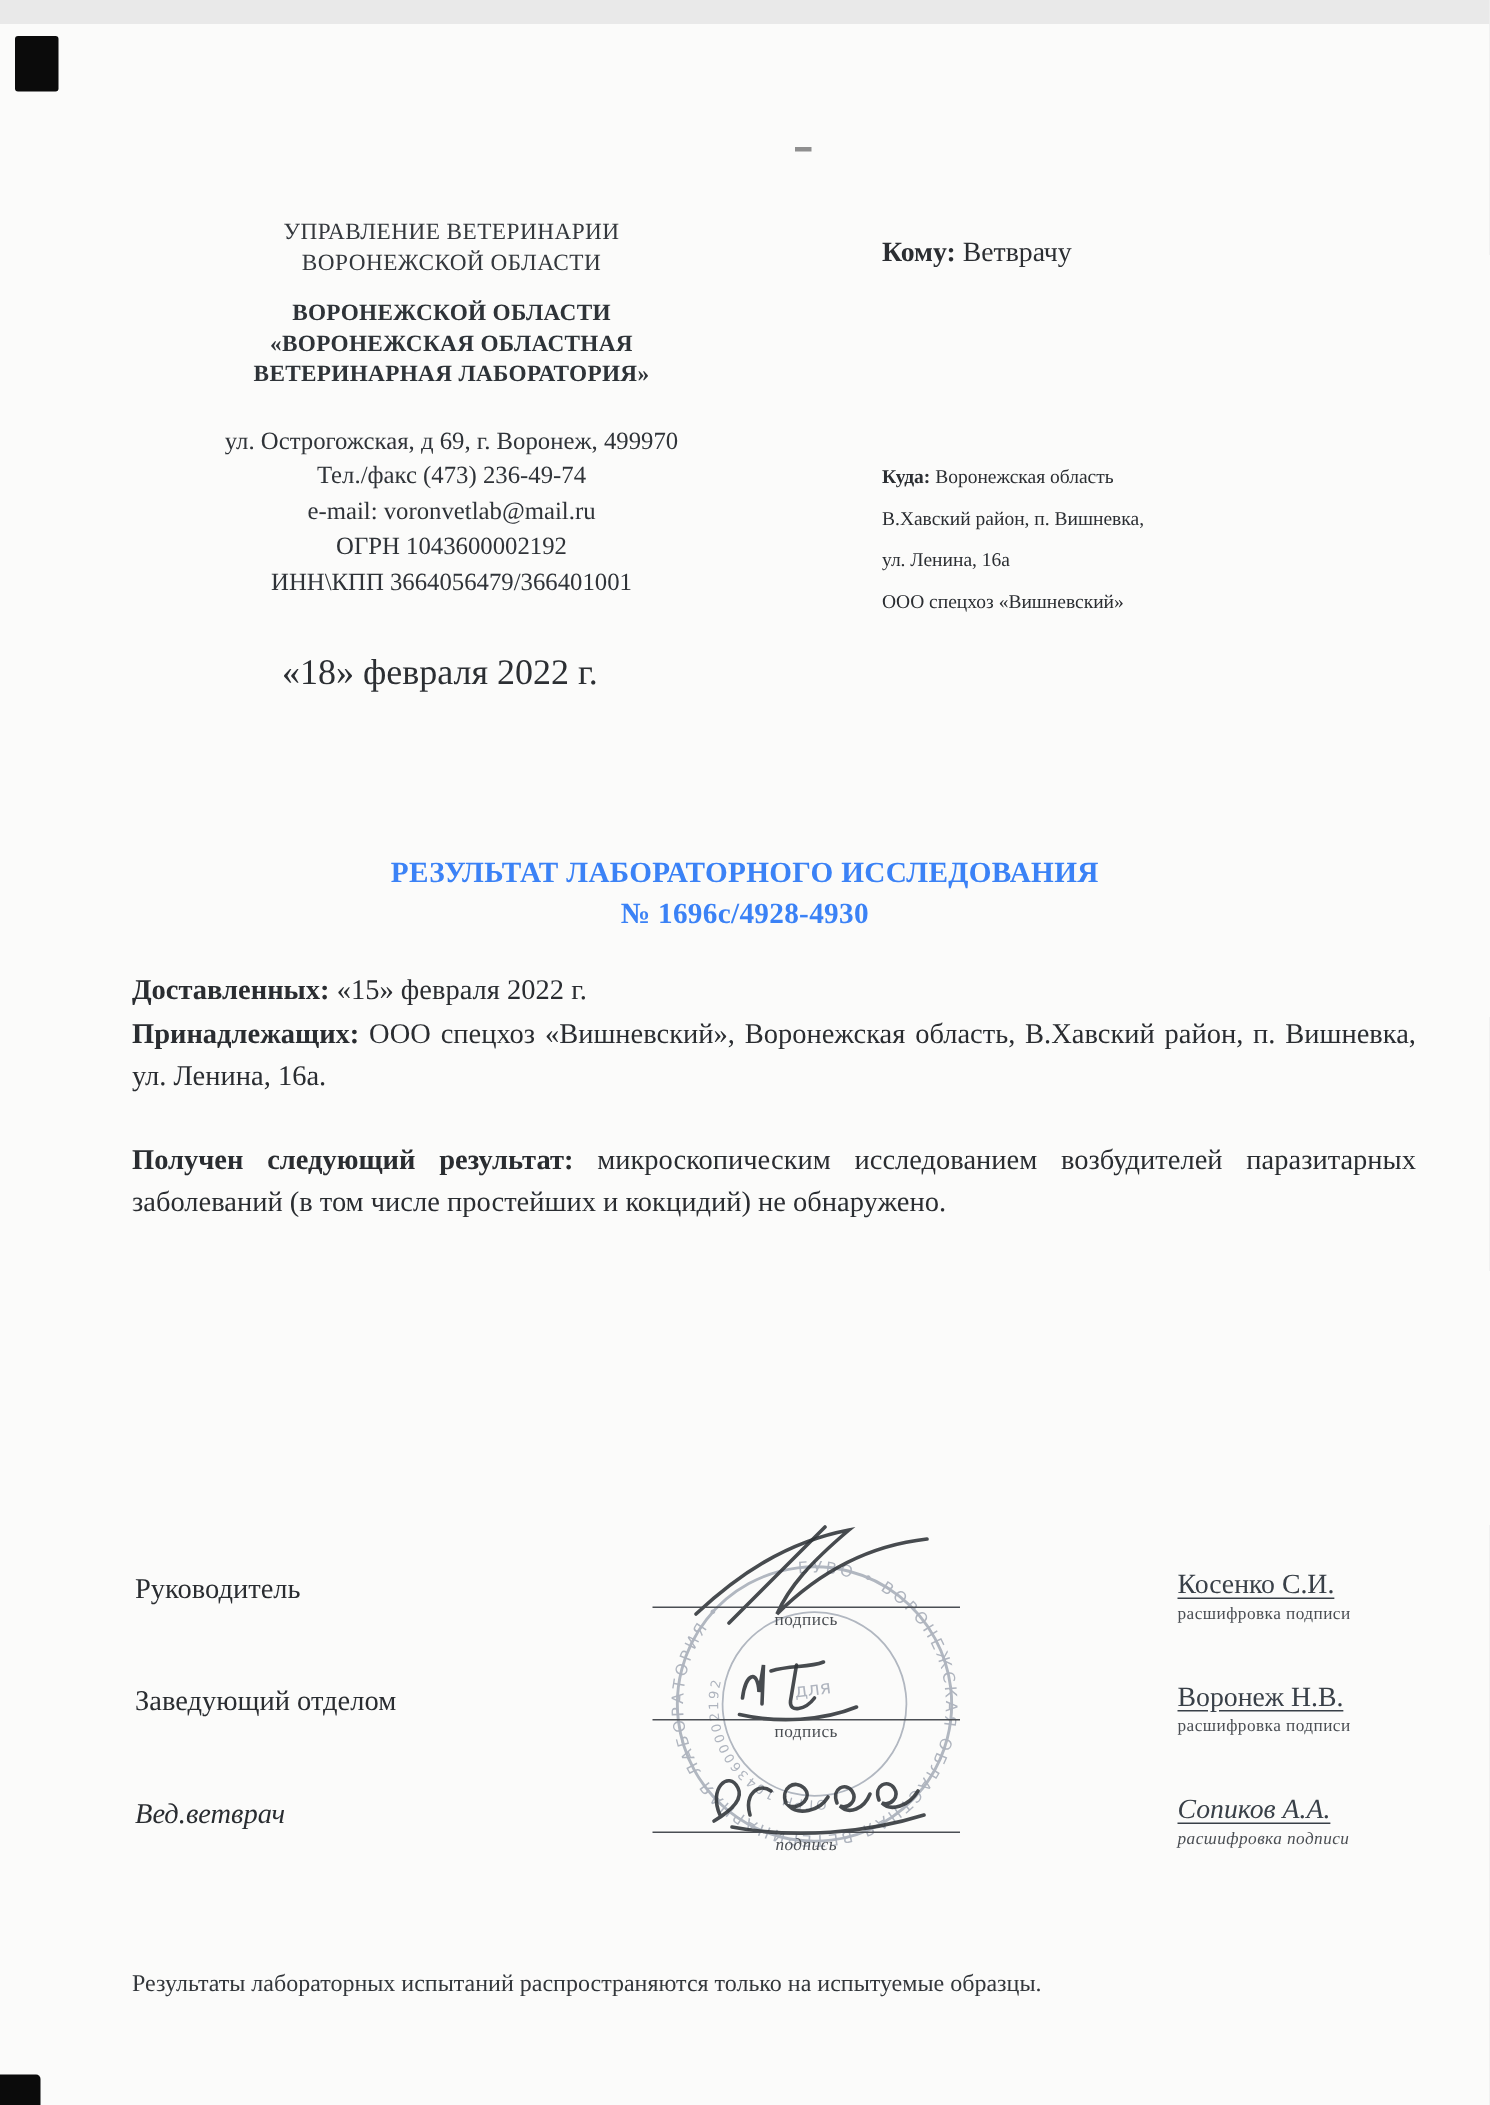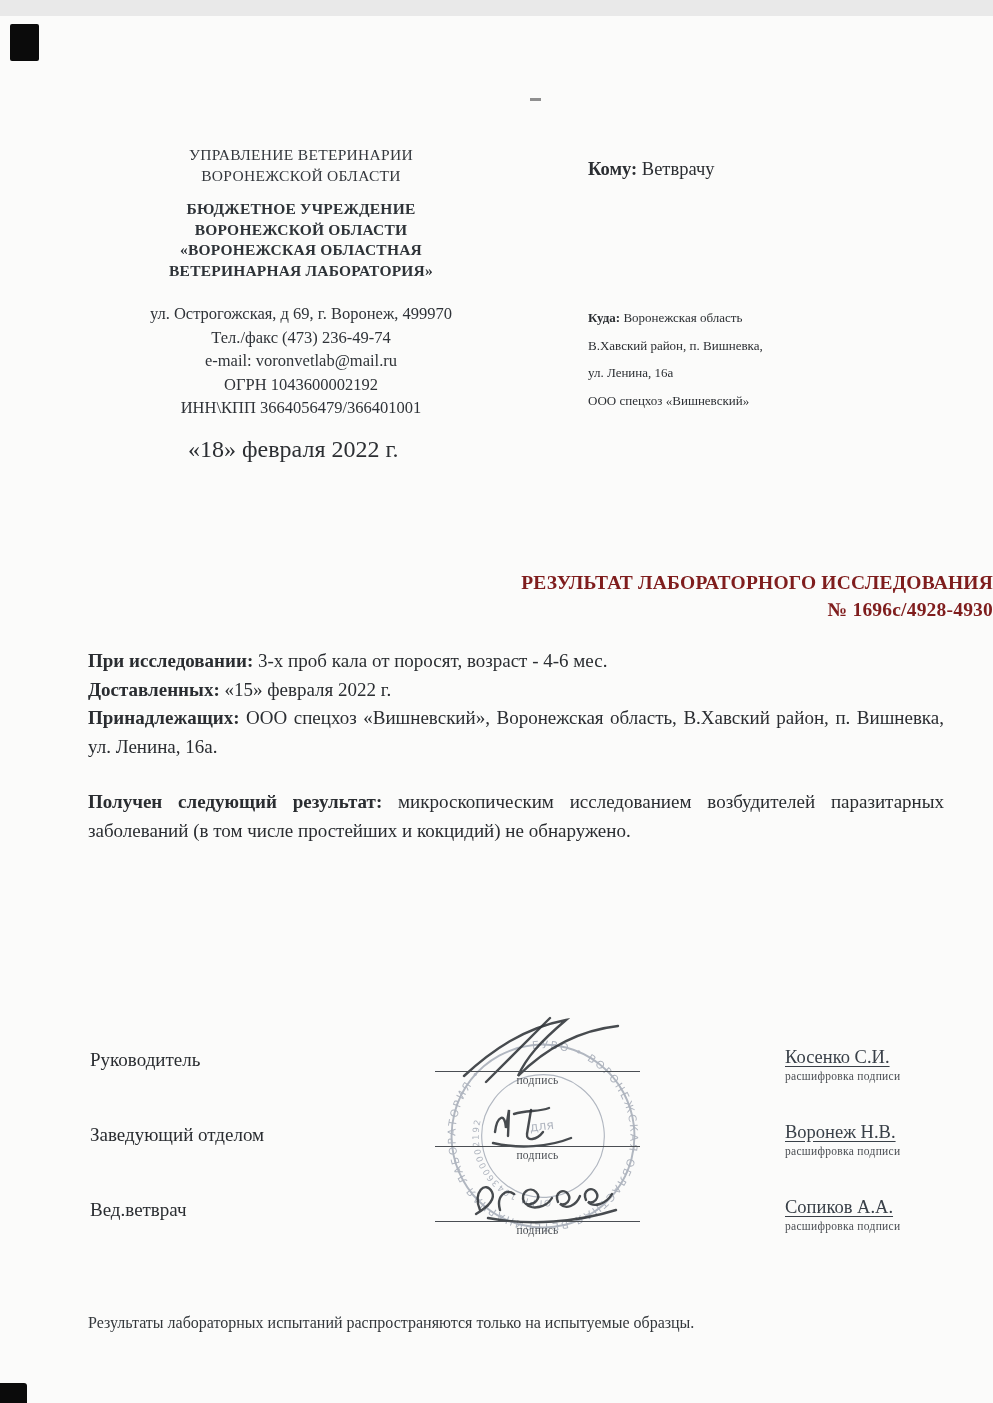--- a/index.html
+++ b/index.html
@@ -21,22 +21,22 @@
   .org  { margin-top:13px; font-weight:bold; font-size:15.5px; line-height:20.5px; color:#2e3338; letter-spacing:.2px; }
   .contacts { margin-top:21px; font-size:16.5px; line-height:23.5px; color:#2f3338; }
   .hdr-date { position:absolute; left:188px; top:420px; font-size:24px; color:#2c2f33; }
 
   
   .hdr-right-to   { position:absolute; left:588px; top:143px; font-size:18.5px; color:#2b2e32;text-align:center; }
   .hdr-right-addr { position:absolute; left:588px; top:288px; font-size:13px; line-height:27.5px; color:#2b2e32; }
   .lbl { font-weight:bold; }
 
   
-  .title { position:absolute; left:0; top:553px; width:100%; text-align:right;
-           font-weight:bold; font-size:19.5px; line-height:27px; color:#7f1d1d; letter-spacing:.2px; }
+  .title { position:absolute; left:0; top:553px; width:100%; text-align:center;
+           font-weight:bold; font-size:19.5px; line-height:27px; color:#3b82f6; letter-spacing:.2px; }
 
   
   .bodytext { position:absolute; left:88px; top:631px; width:856px; font-size:19px; line-height:28.5px; color:#2a2d31; }
   .bodytext p { text-align:justify; }
   .gap { margin-top:27px; }
 
   
   .sig-row  { position:absolute; left:0; width:100%; height:62px; }
   .sig-role { position:absolute; left:90px; top:2px; font-size:19px; color:#2a2d31; }
   .sig-line-col { position:absolute; left:435px; top:0; width:205px; text-align:center; }
@@ -68,21 +68,20 @@
   <div class="artifact a-tl"></div>
   <div class="artifact a-bl"></div>
   <div class="artifact a-dash"></div>
 
   <div class="hdr-left">
     <div class="dept">
       <div>УПРАВЛЕНИЕ ВЕТЕРИНАРИИ</div>
       <div>ВОРОНЕЖСКОЙ ОБЛАСТИ</div>
     </div>
     <div class="org">
-      <div>БЮДЖЕТНОЕ УЧРЕЖДЕНИЕ</div>
       <div>ВОРОНЕЖСКОЙ ОБЛАСТИ</div>
       <div>«ВОРОНЕЖСКАЯ ОБЛАСТНАЯ</div>
       <div>ВЕТЕРИНАРНАЯ ЛАБОРАТОРИЯ»</div>
     </div>
     <div class="contacts">
       <div>ул. Острогожская, д 69, г. Воронеж, 499970</div>
       <div>Тел./факс  (473) 236-49-74</div>
       <div>e-mail: voronvetlab@mail.ru</div>
       <div>ОГРН 1043600002192</div>
       <div>ИНН\КПП 3664056479/366401001</div>
@@ -103,24 +102,20 @@
     <div>ул. Ленина, 16а</div>
     <div>ООО спецхоз «Вишневский»</div>
   </div>
 
   <div class="title">
     <div>РЕЗУЛЬТАТ ЛАБОРАТОРНОГО ИССЛЕДОВАНИЯ</div>
     <div>№ 1696с/4928-4930</div>
   </div>
 
   <div class="bodytext">
-    <p>
-      <span class="lbl">При исследовании:</span>
-      <span>3-х проб кала от поросят, возраст - 4-6 мес.</span>
-    </p>
     <p>
       <span class="lbl">Доставленных:</span>
       <span>«15» февраля 2022 г.</span>
     </p>
     <p>
       <span class="lbl">Принадлежащих:</span>
       <span>ООО спецхоз «Вишневский», Воронежская область, В.Хавский район, п. Вишневка, ул. Ленина, 16а.</span>
     </p>
     <p class="gap">
       <span class="lbl">Получен следующий результат:</span>
@@ -176,21 +171,21 @@
     <div class="sig-line-col">
       <div class="sig-line"></div>
       <div class="sig-cap">подпись</div>
     </div>
     <div class="sig-name-col">
       <div class="sig-name">Воронеж Н.В.</div>
       <div class="sig-cap">расшифровка подписи</div>
     </div>
   </div>
 
-  <div class="sig-row" style="top:1181px;">
+  <div class="sig-row" style="top:1181px;font-style:italic;">
     <div class="sig-role">Вед.ветврач</div>
     <div class="sig-line-col">
       <div class="sig-line"></div>
       <div class="sig-cap">подпись</div>
     </div>
     <div class="sig-name-col">
       <div class="sig-name">Сопиков А.А.</div>
       <div class="sig-cap">расшифровка подписи</div>
     </div>
   </div>

